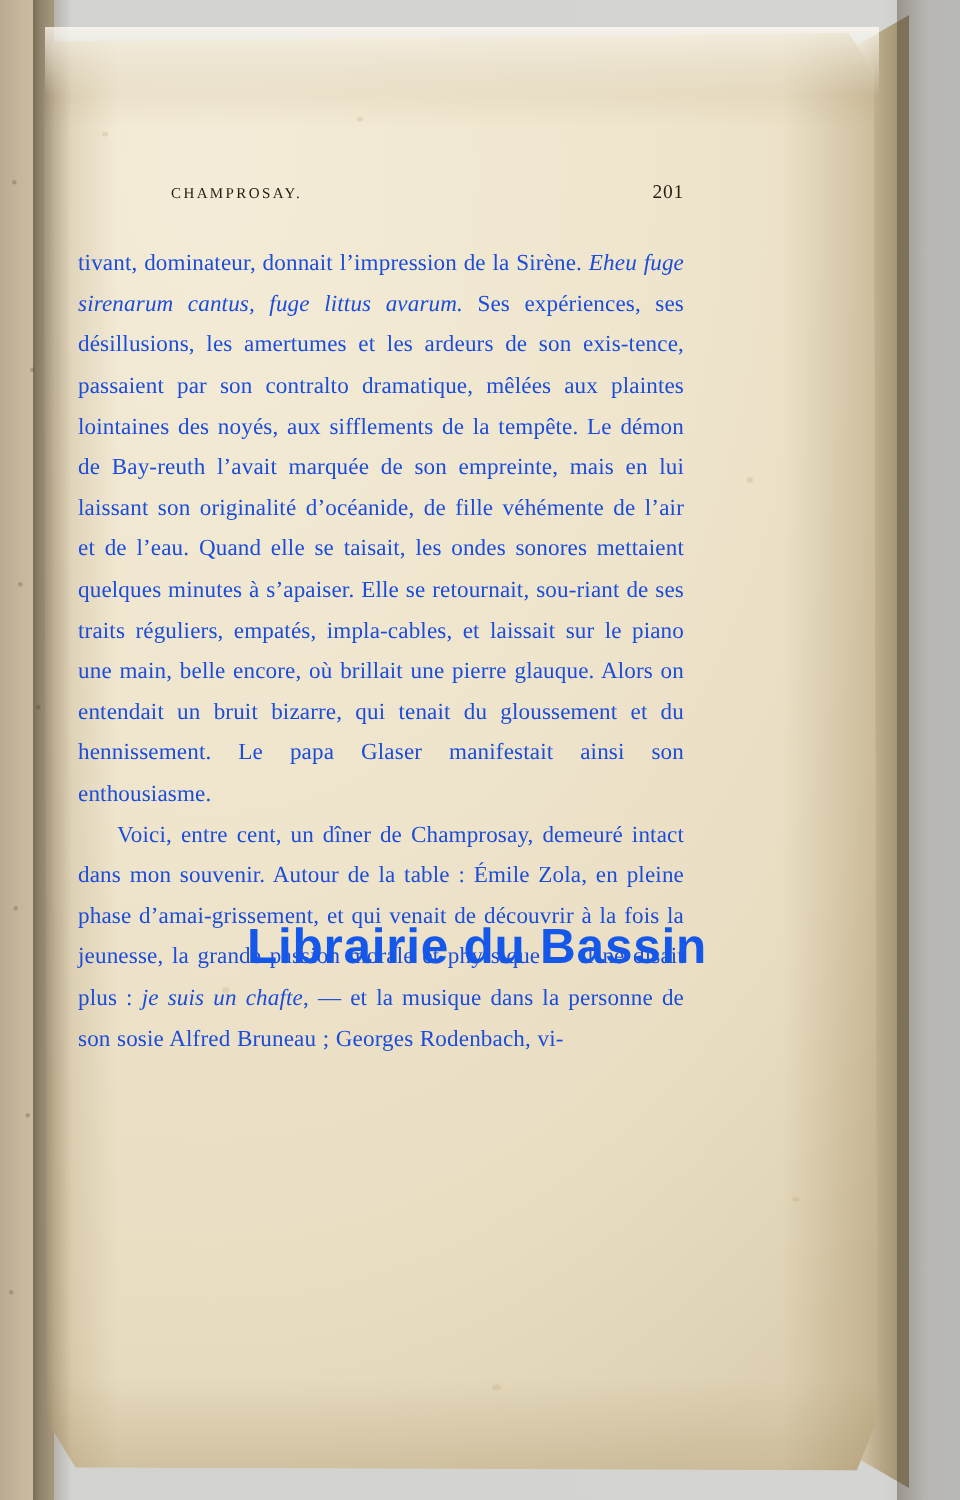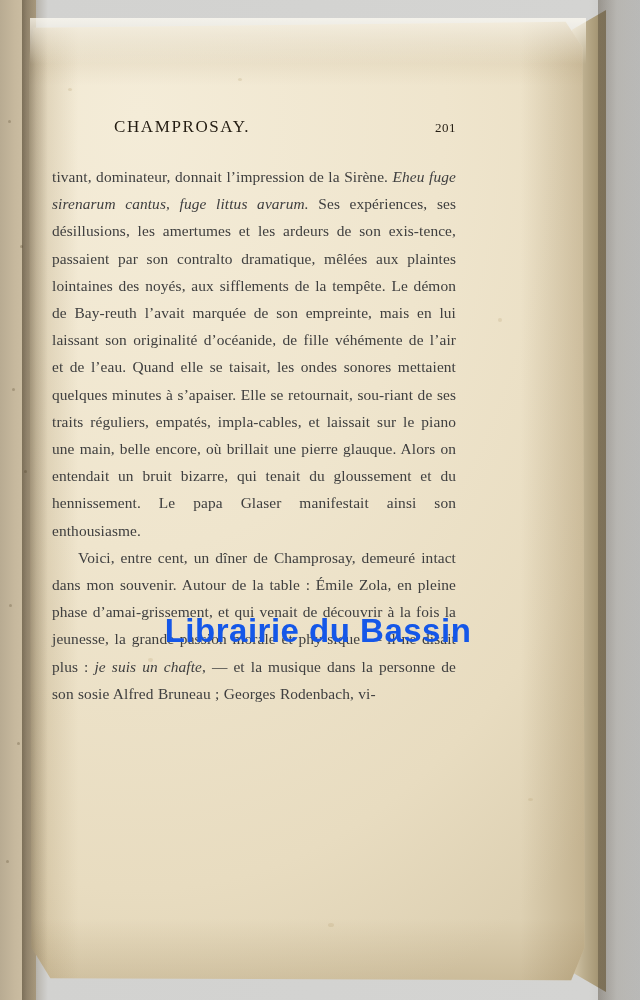--- a/index.html
+++ b/index.html
@@ -123,37 +123,37 @@
   }
 
   .runhead {
     display: flex;
     align-items: baseline;
     justify-content: space-between;
     margin-bottom: 26px;
     padding-left: 62px;
   }
   .runhead .title {
-    font-size: 17px;
+    font-size: 10px;
     letter-spacing: 1.6px;
     color: #231c12;
     font-family: "Liberation Serif", serif;
   }
   .runhead .folio {
     font-size: 13px;
     letter-spacing: .5px;
     color: #241d13;
     margin-top: 12px;
   }
 
   .body p {
     margin: 0;
     font-size: 15.4px;
     line-height: 27.2px;
-    color: #404040;
+    color: #1d4ed8;
     text-align: justify;
     text-justify: inter-word;
     letter-spacing: .1px;
     word-spacing: .4px;
   }
   .body p.indent {
     text-indent: 26px;
   }
   .body i {
     font-style: italic;

